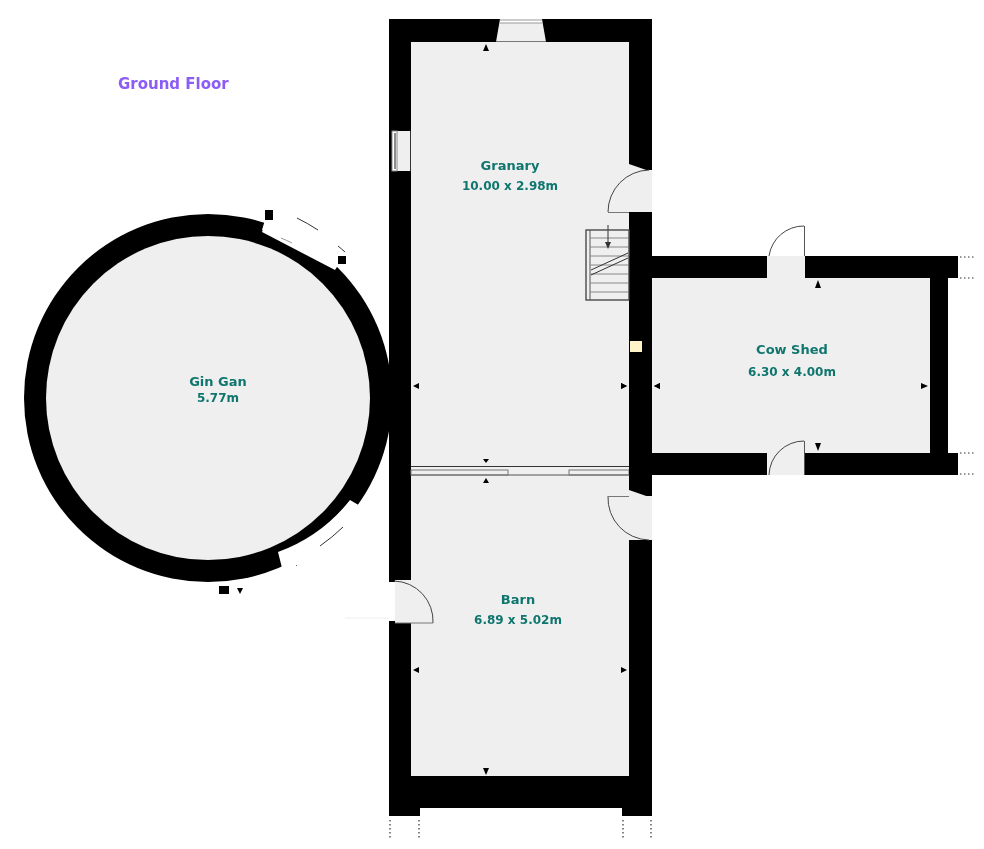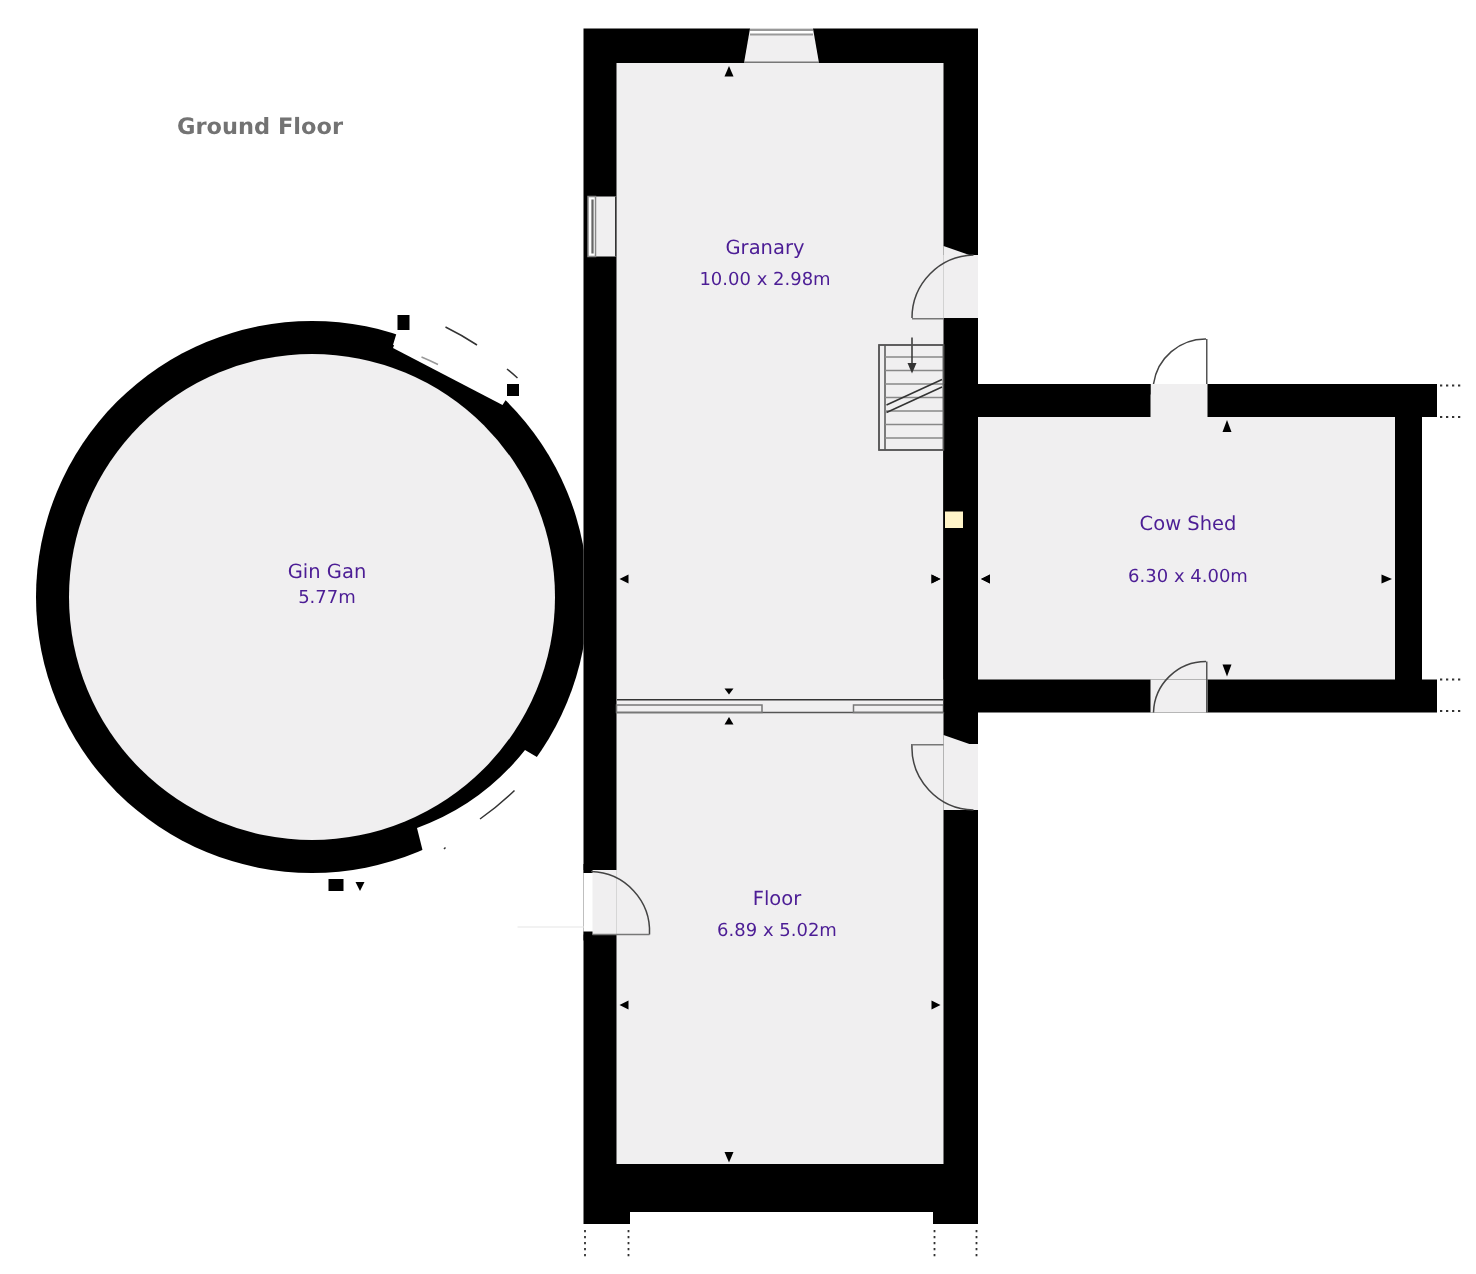--- a/index.html
+++ b/index.html
@@ -1,22 +1,22 @@
 <!DOCTYPE html>
 <html><head>
 <meta charset="utf-8">
 <style>
   html, body { margin: 0; padding: 0; background: #ffffff; }
   body { width: 984px; height: 849px; position: relative; overflow: hidden;
          font-family: "DejaVu Sans", sans-serif; }
   #plan { position: absolute; left: 0; top: 0; }
-  .label { position: absolute; font-family: "DejaVu Sans", sans-serif; font-weight: normal;
-           color: #4c1d95; text-align: center; white-space: nowrap; transform: translateX(-50%); }
+  .label { position: absolute; font-family: "DejaVu Sans", sans-serif; font-weight: bold;
+           color: #0f766e; text-align: center; white-space: nowrap; transform: translateX(-50%); }
   .title { position: absolute; left: 118px; top: 75px; font-size: 15px; font-weight: bold;
-           color: #737373; font-family: "DejaVu Sans", sans-serif; }
+           color: #8b5cf6; font-family: "DejaVu Sans", sans-serif; }
   .room-name { font-size: 13px; }
   .room-dim { font-size: 12px; }
 </style>
 </head>
 <body>
 
 <svg id="plan" width="984" height="849" viewBox="0 0 984 849" xmlns="http://www.w3.org/2000/svg">
   <defs>
     <clipPath id="clip-left">
       <rect x="0" y="0" width="389" height="849"></rect>
@@ -179,24 +179,24 @@
 
 <div class="title">Ground Floor</div>
 
 <div class="label" style="left:510px; top:158px;">
   <div class="room-name">Granary</div>
   <div class="room-dim" style="margin-top:6px;">10.00 x 2.98m</div>
 </div>
 
 <div class="label" style="left:792px; top:342px;">
   <div class="room-name">Cow Shed</div>
-  <div class="room-dim" style="margin-top:20px;">6.30 x 4.00m</div>
+  <div class="room-dim" style="margin-top:8px;">6.30 x 4.00m</div>
 </div>
 
 <div class="label" style="left:218px; top:374px;text-align:center;">
   <div class="room-name">Gin Gan</div>
   <div class="room-dim" style="margin-top:2px;">5.77m</div>
 </div>
 
 <div class="label" style="left:518px; top:592px;">
-  <div class="room-name">Floor</div>
+  <div class="room-name">Barn</div>
   <div class="room-dim" style="margin-top:6px;">6.89 x 5.02m</div>
 </div>
 
 </body></html>

